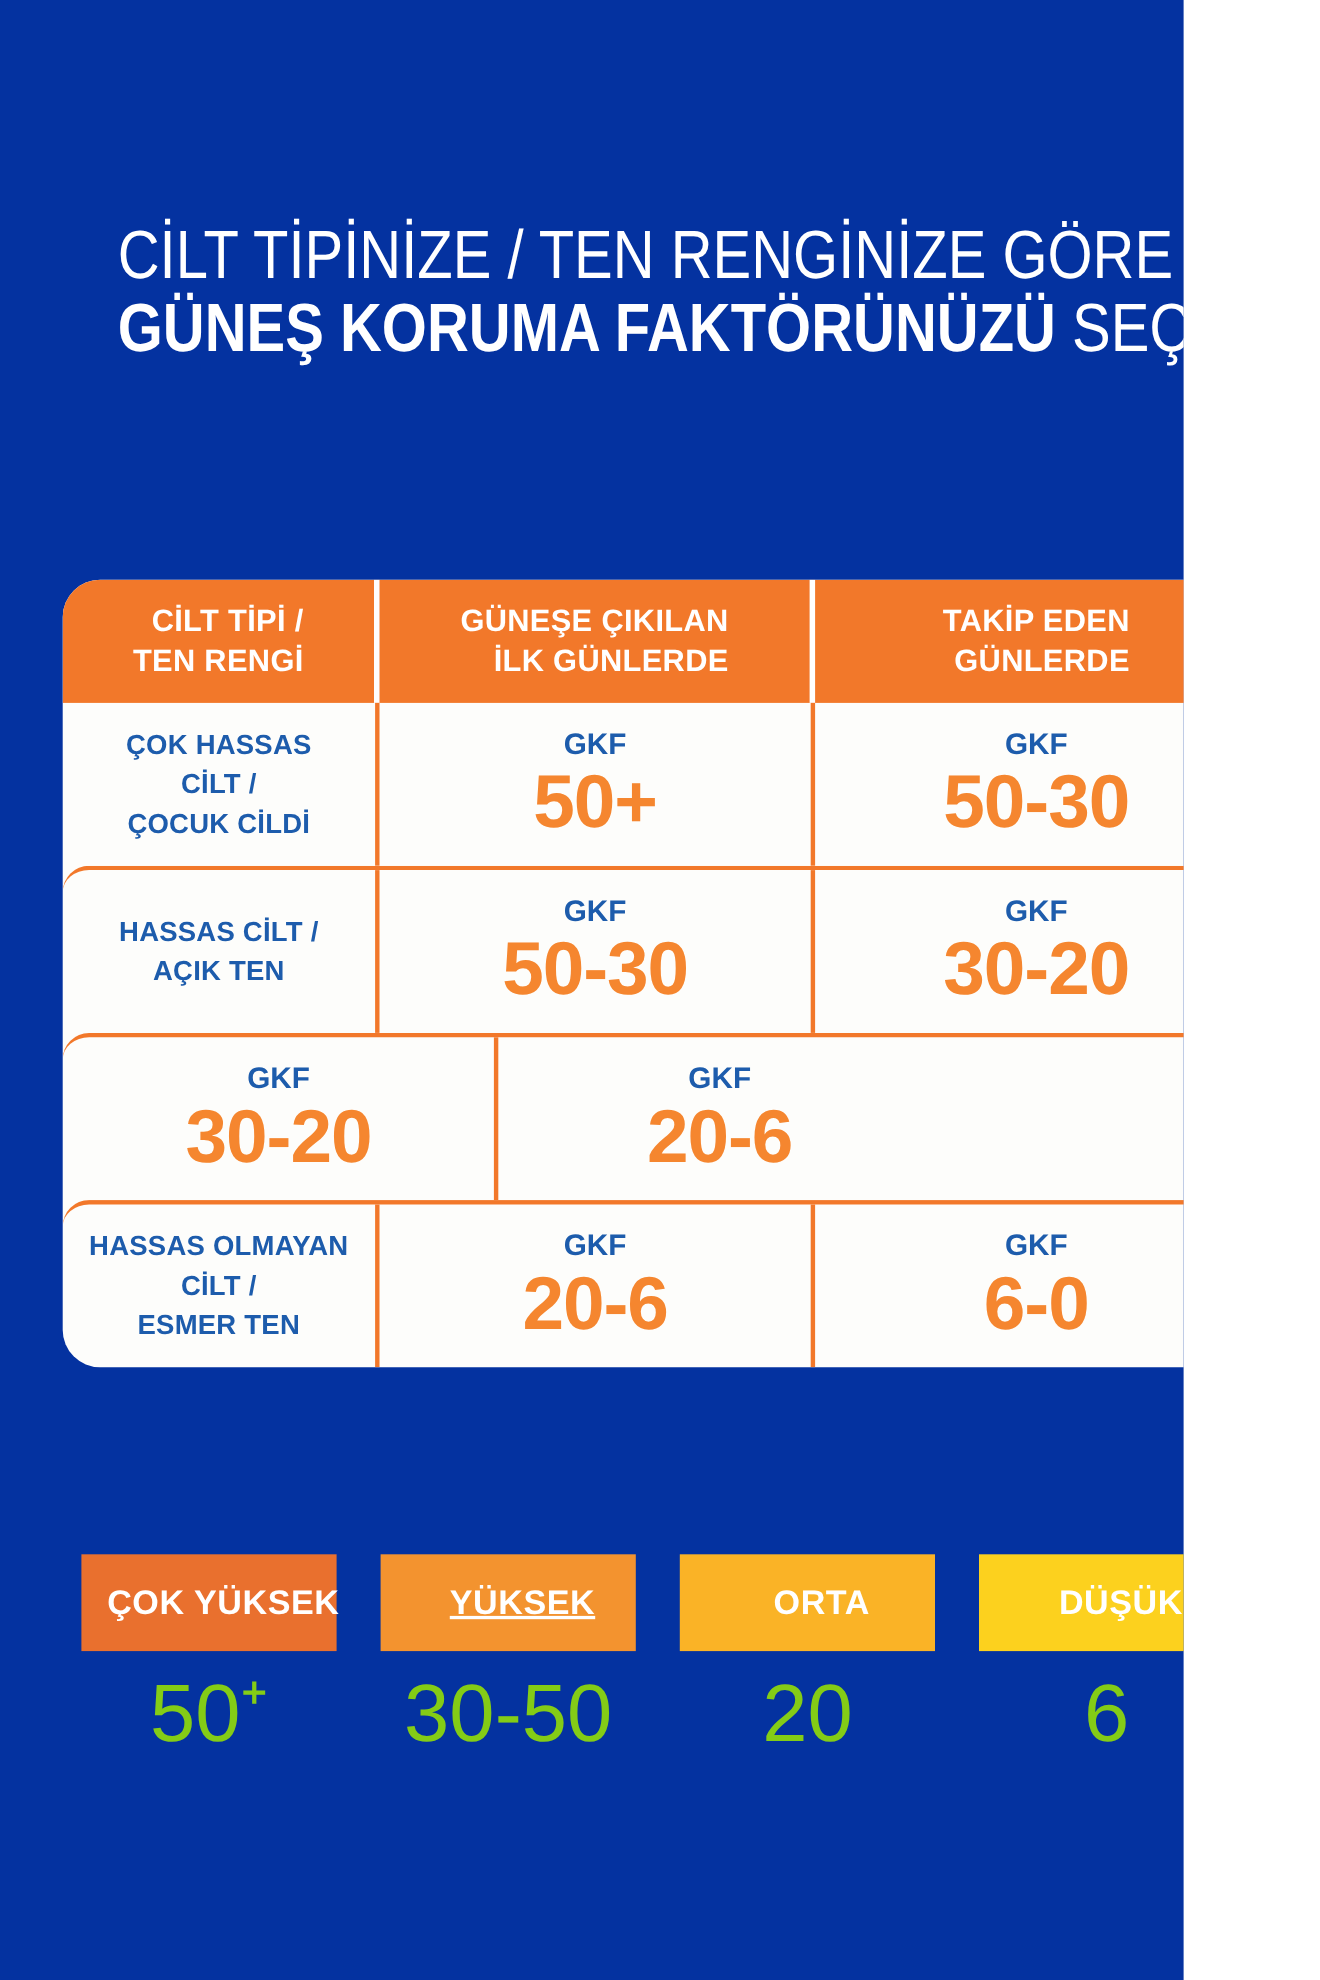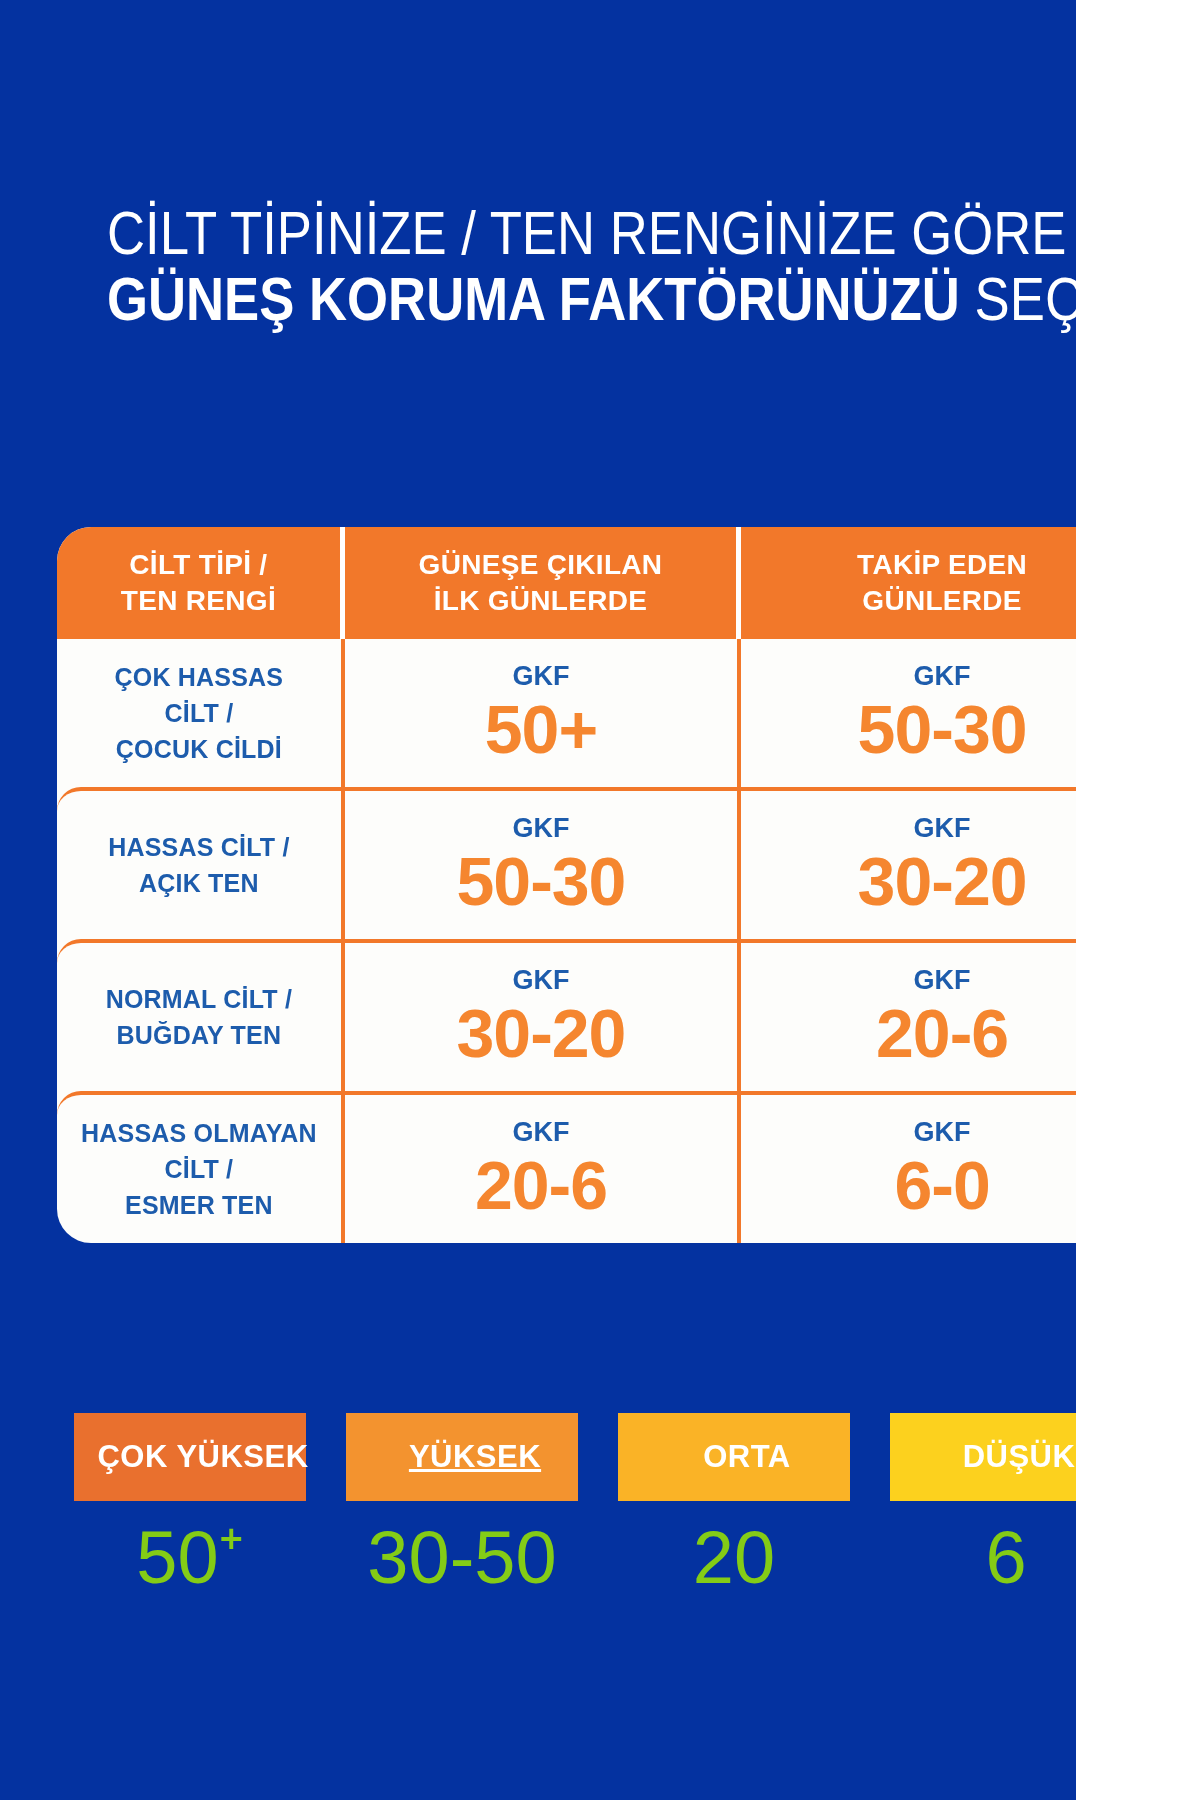--- a/index.html
+++ b/index.html
@@ -17,21 +17,21 @@
   }
   .title-line .bold { font-weight:bold; }
   
   .spf-table {
     position:absolute; left:57px; top:527px; width:1086px; height:716px;
     background:#FDFDFB; border-radius:34px 0 0 34px; overflow:hidden;
     display:flex; flex-direction:column;
   }
   .thead { flex:none; height:112px; background:#F2782A; display:flex; }
   .th {
-    display:flex; align-items:center; justify-content:center; text-align:center;
+    display:flex; align-items:center; justify-content:center; text-align:right;
     color:#FFFFFF; font-weight:bold; font-size:28px; line-height:1.3;
     white-space:pre-line; letter-spacing:0.3px;
   }
   .c1 { width:26.5%; } .c2 { width:36.5%; } .c3 { width:37%; }
   .thead .c1, .thead .c2 { border-right:5px solid #FFFFFF; }
   .trow { flex:1; display:flex; }
   .trow + .trow { border-top:4px solid #F2782A;border-radius:24px; }
   .trow .c1, .trow .c2 { border-right:4px solid #F2782A; }
   .td.skin {
     display:flex; align-items:center; justify-content:center; text-align:center;
@@ -102,22 +102,20 @@
         <div class="gkf-label">GKF</div>
         <div class="gkf-value">50-30</div>
       </div>
       <div class="td gkfcell c3">
         <div class="gkf-label">GKF</div>
         <div class="gkf-value">30-20</div>
       </div>
     </div>
 
     <div class="trow">
-      <div class="td skin c1">NORMAL CİLT /
-BUĞDAY TEN</div>
       <div class="td gkfcell c2">
         <div class="gkf-label">GKF</div>
         <div class="gkf-value">30-20</div>
       </div>
       <div class="td gkfcell c3">
         <div class="gkf-label">GKF</div>
         <div class="gkf-value">20-6</div>
       </div>
     </div>
 

